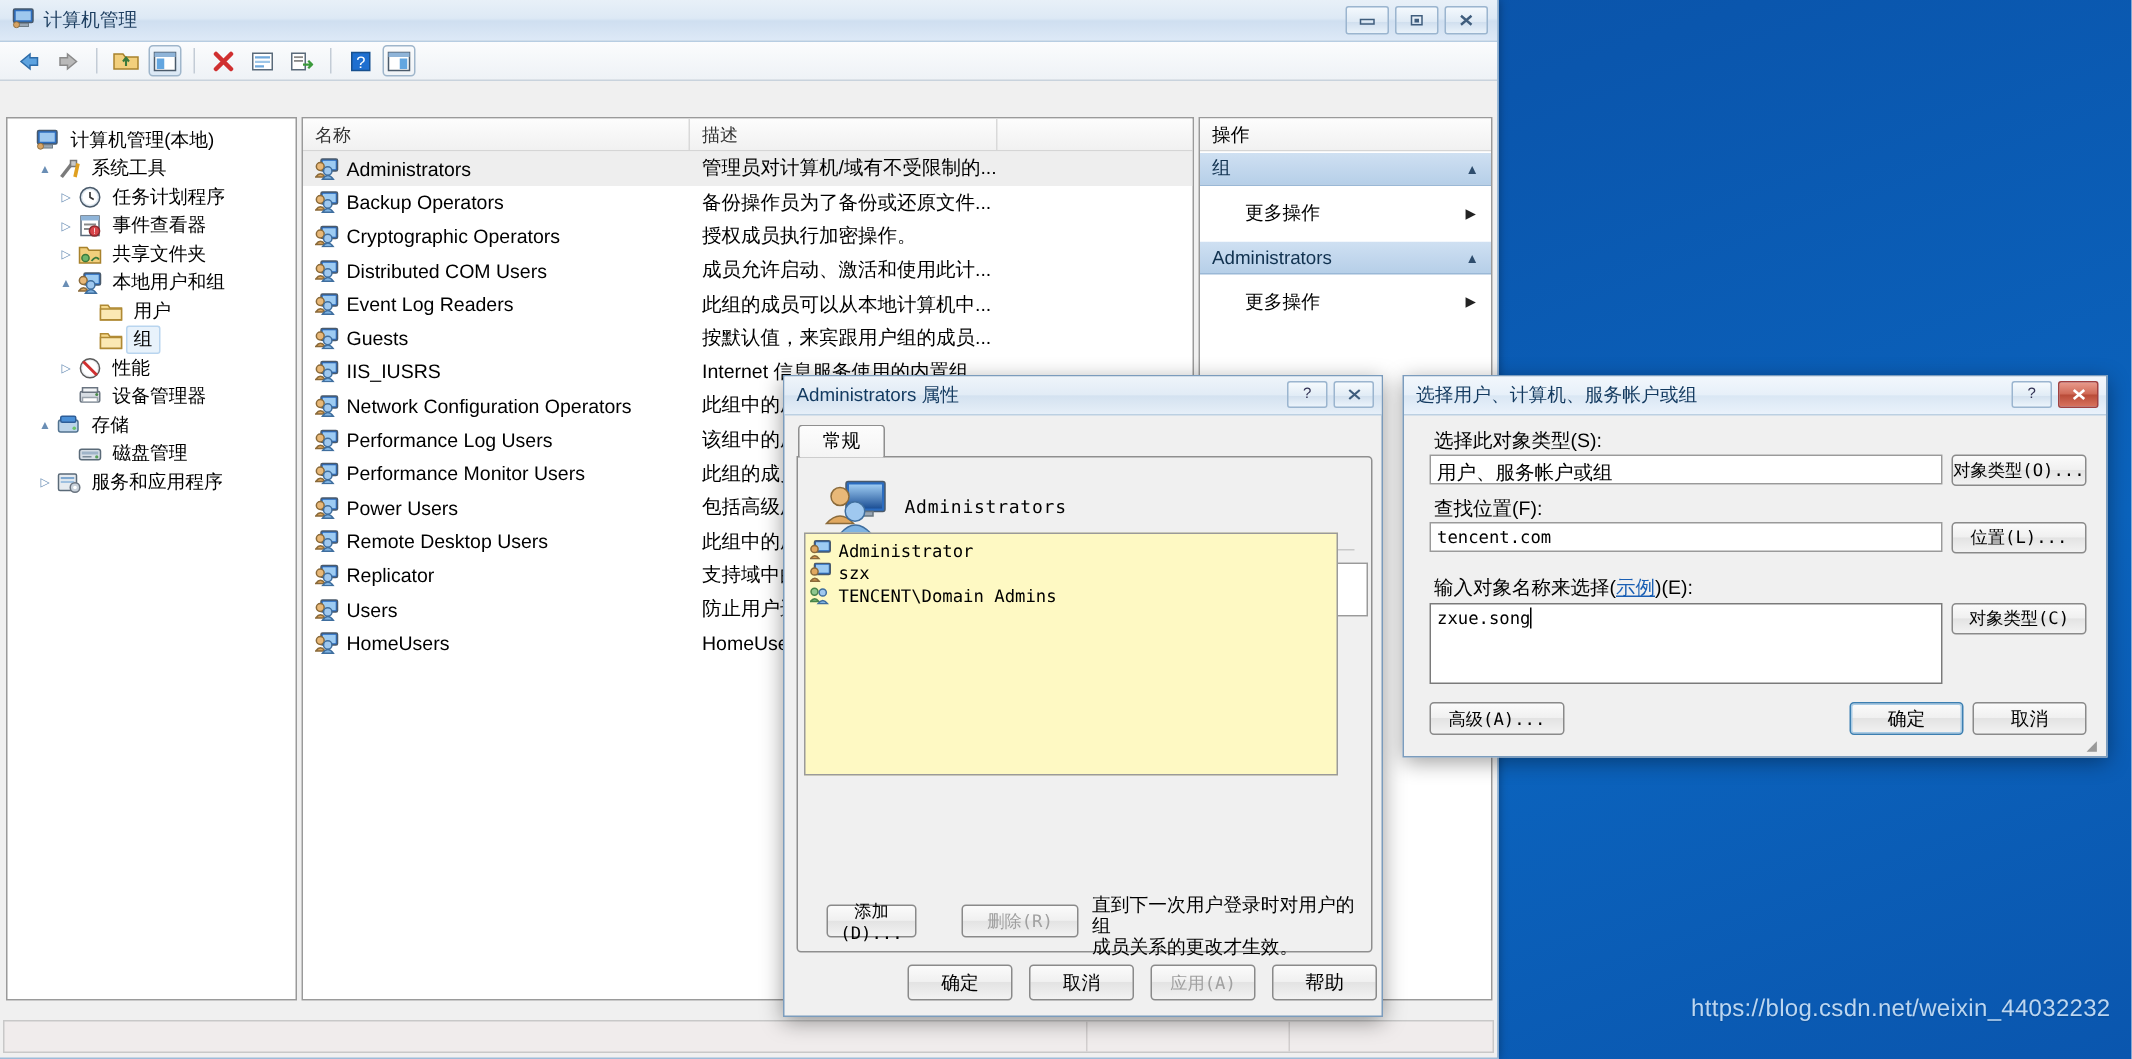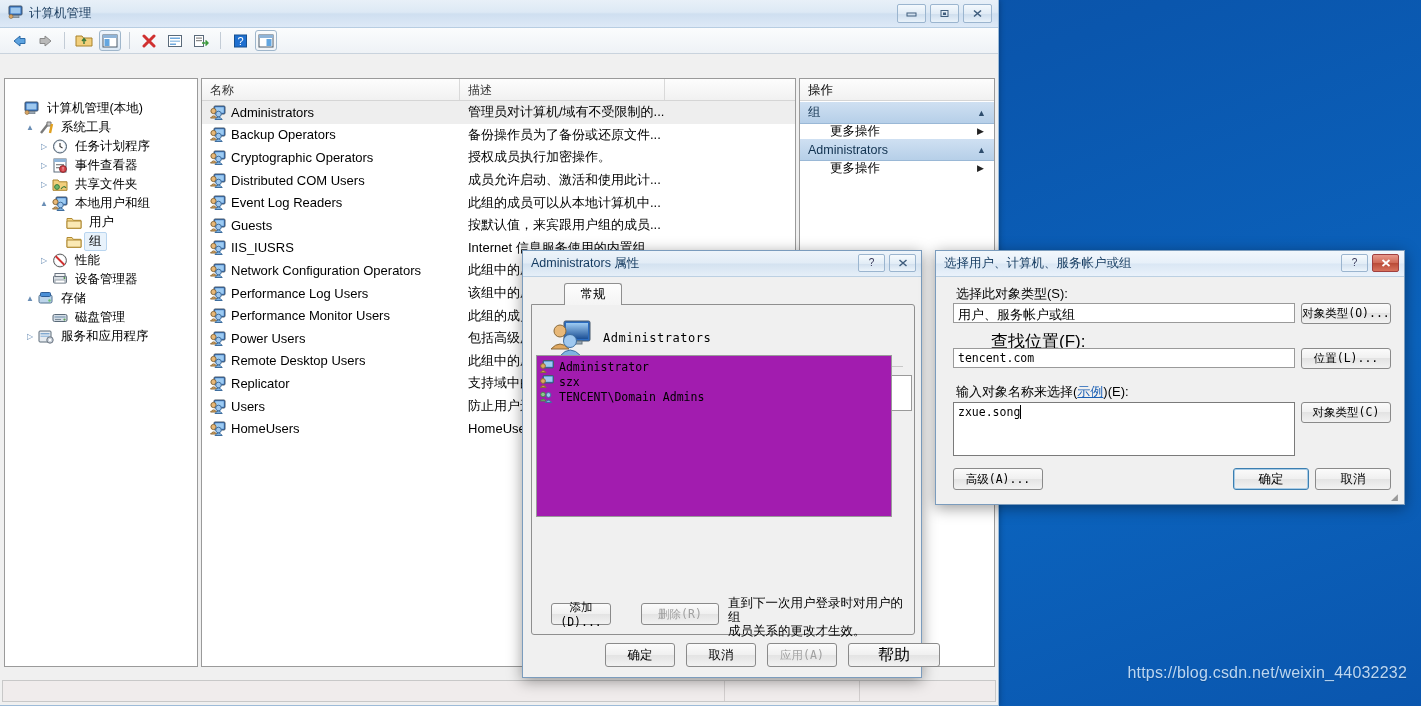--- a/index.html
+++ b/index.html
@@ -84,21 +84,21 @@
     display: flex;
     padding: 2px 3px 2px 4px;
     gap: 3px;
   }
   .pane { background:#fff; border:1px solid #9a9a9a; overflow:hidden; position:relative; }
   #tree-pane { width: 194px; flex: none; }
   #list-pane { flex: 1; }
   #action-pane { width: 196px; flex:none; border:1px solid #9a9a9a; background:#fff; }
 
   
-  .tree { padding: 20px 4px 0 4px; font-size: 12.5px; }
+  .tree { padding: 5px 4px 0 4px; font-size: 12.5px; }
   .trow { display:flex; align-items:center; height: 19px; white-space:nowrap; }
   .trow .exp { width: 14px; text-align:center; color:#6a8eb5; font-size:8px; flex:none;}
   .trow .ico { width:17px; height:16px; flex:none; margin-right:4px; display:flex; align-items:center; justify-content:center;}
   .trow.sel .lbl { background:#e8f2fb; border:1px solid #b9d5ef; border-radius:2px; padding:0 4px; margin-left:-2px;}
   .trow .lbl { padding: 0 3px; }
 
   
   .lv-head { display:flex; height:22px; background: linear-gradient(to bottom,#fdfdfd,#f1f1f1); border-bottom:1px solid #d5d5d5; }
   .lv-head .col { border-right:1px solid #d9d9d9; padding:3px 0 0 8px; font-size:12px; color:#333; }
   .lv-row { display:flex; height:22.6px; align-items:center; font-size:13px; }
@@ -108,21 +108,21 @@
   .lv-row .c-extra { flex:1; }
 
   
   .ap-title { height:22px; background:linear-gradient(to bottom,#fdfdfd,#f1f1f1); border-bottom:1px solid #d5d5d5; padding:3px 0 0 8px; font-size:12.5px;}
   .ap-group {
     height:23px; display:flex; align-items:center; justify-content:space-between;
     background: linear-gradient(to bottom,#cfe0f2,#b6cfe8);
     border-top:1px solid #fff; border-bottom:1px solid #9ab8d6;
     padding: 0 8px 0 8px; font-size:12.5px; color:#10314f;
   }
-  .ap-item { height:14px; display:flex; align-items:center; justify-content:space-between; padding:0 10px 0 30px; font-size:12.5px; }
+  .ap-item { height:36px; display:flex; align-items:center; justify-content:space-between; padding:0 10px 0 30px; font-size:12.5px; }
   .caret-up { font-size:9px; color:#2e4d6d;}
   .caret-right { font-size:9px; color:#222;}
 
   .statusbar {
     position:absolute; left:2px; right:2px; bottom:3px; height:22px;
     background:#f0ecec; border:1px solid #c8c8c8; display:flex;
   }
   .statusbar .sseg { border-right:1px solid #d2cece; }
 
   
@@ -168,21 +168,21 @@
     background:linear-gradient(to bottom,#fdfdfd,#f4f4f4);
     border:1px solid #8f8f8f; border-bottom:none;
     border-radius:3px 3px 0 0;
     display:flex;align-items:center;justify-content:center;
     font-size:12.5px; z-index:3;
   }
   .tabpanel {
     position:absolute; left:8px; top:53px; width:384px; height:331px;
     background:#f0f0f0; border:1px solid #8f8f8f; border-radius:0 3px 3px 3px;
   }
-  .members-list { position:absolute; left:13px; top:104px; width:356px; height:162px; background:#a21caf; border:1px solid #9a9a9a; padding:3px 0 0 3px;}
+  .members-list { position:absolute; left:13px; top:104px; width:356px; height:162px; background:#fef9c3; border:1px solid #9a9a9a; padding:3px 0 0 3px;}
   .mrow { height:15px; display:flex; align-items:center; gap:5px; font-family:"DejaVu Sans Mono","Liberation Mono",monospace; font-size:11.5px;}
 
   
   #selusers { left:935px; top:250px; width:470px; height:255px; }
 
   
   .ic { display:inline-block; position:relative; flex:none; }
 </style>
 </head>
 <body>
@@ -745,21 +745,21 @@
     <div class="dlg-btns">
       <div class="dlg-btn">?</div>
       <div class="dlg-btn">
         <svg width="10" height="8">
             <path d="M1.5 1 L8.5 7 M8.5 1 L1.5 7" stroke="#3f5d7d" stroke-width="1.5"></path>
           </svg>
       </div>
     </div>
   </div>
 
-  <div class="tab" style="left:9px; top:32px;margin-left:32px;">常规</div>
+  <div class="tab" style="left:9px; top:32px;">常规</div>
   <div class="tabpanel"></div>
 
   <div style="position:absolute; left:27px; top:68px; width:42px; height:38px;">
     <svg width="42" height="38" viewBox="0 0 42 38">
       <rect x="14" y="2" width="26" height="20" rx="1.5" fill="#2b6cc0" stroke="#4a5a6b"></rect>
       <rect x="16" y="4" width="22" height="16" fill="url(#g1)"></rect>
       <defs>
           <linearGradient id="g1" x1="0" y1="0" x2="0" y2="1">
             <stop offset="0" stop-color="#9dcbf2"></stop>
             <stop offset="1" stop-color="#1c4f95"></stop>
@@ -822,41 +822,41 @@
   <div class="btn" style="position:absolute; left:28px; top:352px; width:60px; height:22px;">添加(D)...</div>
   <div class="btn disabled" style="position:absolute; left:118px; top:352px; width:78px; height:22px;">删除(R)</div>
   <div class="cjk" style="position:absolute; left:205px; top:345px; width:180px; font-size:12.5px; line-height:14px; color:#000;">
     <div>直到下一次用户登录时对用户的组</div>
     <div>成员关系的更改才生效。</div>
   </div>
 
   <div class="btn cjk" style="position:absolute; left:82px; top:392px; width:70px; height:24px; font-size:12.5px;">确定</div>
   <div class="btn cjk" style="position:absolute; left:163px; top:392px; width:70px; height:24px; font-size:12.5px;">取消</div>
   <div class="btn disabled" style="position:absolute; left:244px; top:392px; width:70px; height:24px;">应用(A)</div>
-  <div class="btn cjk" style="position:absolute; left:325px; top:392px; width:92px; height:24px; font-size:16px;">帮助</div>
+  <div class="btn cjk" style="position:absolute; left:325px; top:392px; width:70px; height:24px; font-size:13px;">帮助</div>
 </div>
 
 <div class="dialog" id="selusers">
   <div class="dlg-title" style="background:linear-gradient(to bottom,#f2f7fc 0%, #e7f0f9 48%, #dae7f4 52%, #eaf2fb 100%);">
     <span class="cjk">选择用户、计算机、服务帐户或组</span>
     <div class="dlg-btns">
       <div class="dlg-btn">?</div>
       <div class="dlg-btn close-red">
         <svg width="10" height="8">
             <path d="M1.5 1 L8.5 7 M8.5 1 L1.5 7" stroke="#ffffff" stroke-width="1.8"></path>
           </svg>
       </div>
     </div>
   </div>
 
   <div class="cjk" style="position:absolute; left:20px; top:34px; font-size:13px;">选择此对象类型(S):</div>
   <div class="field cjk" style="position:absolute; left:17px; top:52px; width:342px; height:20px; font-size:13px;">用户、服务帐户或组</div>
   <div class="btn" style="position:absolute; left:365px; top:52px; width:90px; height:21px;">对象类型(O)...</div>
 
-  <div class="cjk" style="position:absolute; left:20px; top:79px; font-size:17px;margin-left:35px;">查找位置(F):</div>
+  <div class="cjk" style="position:absolute; left:20px; top:79px; font-size:13px;">查找位置(F):</div>
   <div class="field" style="position:absolute; left:17px; top:97px; width:342px; height:20px;">tencent.com</div>
   <div class="btn" style="position:absolute; left:365px; top:97px; width:90px; height:21px;">位置(L)...</div>
 
   <div class="cjk" style="position:absolute; left:20px; top:132px; font-size:13px;">
     <span>输入对象名称来选择(</span><a href="#" style="color:#1a5fb4;">示例</a><span>)(E):</span>
   </div>
   <div class="field" style="position:absolute; left:17px; top:151px; width:342px; height:54px; border:1px solid #7a7a7a;"><span>zxue.song</span><span style="border-left:1px solid #000; margin-left:0px;">&nbsp;</span></div>
   <div class="btn" style="position:absolute; left:365px; top:151px; width:90px; height:21px;">对象类型(C)</div>
 
   <div class="btn" style="position:absolute; left:17px; top:217px; width:90px; height:22px;">高级(A)...</div>

